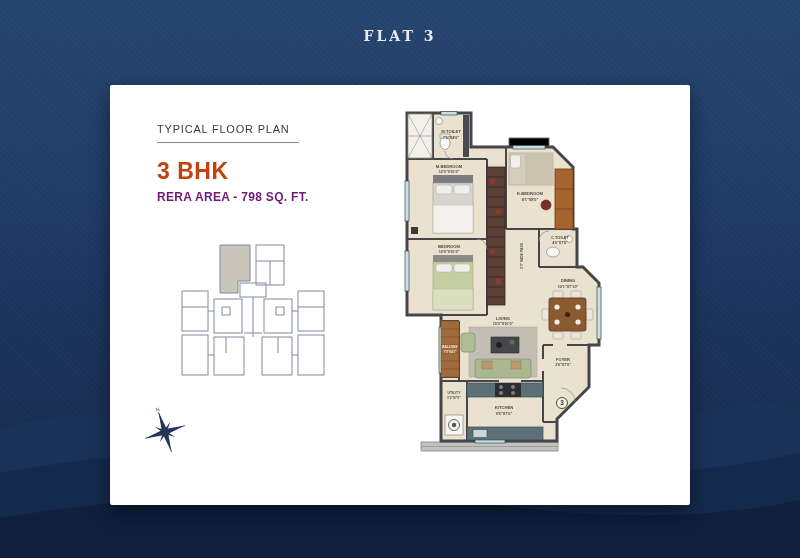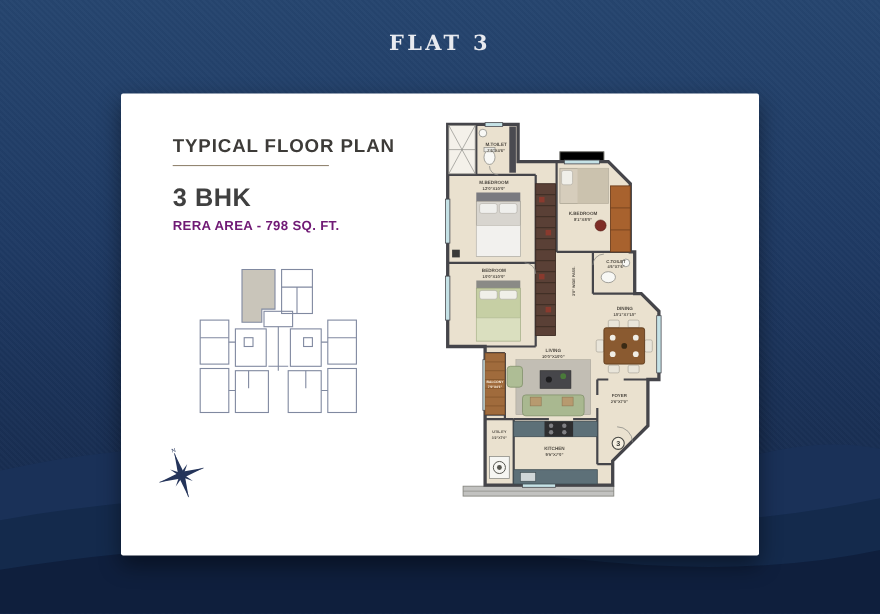--- a/index.html
+++ b/index.html
@@ -9,32 +9,32 @@
     font-family:"Liberation Sans",sans-serif;
   }
   .stage::before{
     content:"";position:absolute;inset:0;
     background:repeating-linear-gradient(45deg,rgba(255,255,255,0.015) 0 2px,rgba(0,0,0,0.02) 2px 4px);
     pointer-events:none;
   }
   .page-title{
     position:absolute;top:28px;left:0;width:100%;text-align:center;
     font-family:"DejaVu Serif","Liberation Serif",serif;
-    font-weight:bold;font-size:19px;letter-spacing:3px;color:#e8eaef;
+    font-weight:bold;font-size:14px;letter-spacing:3px;color:#e8eaef;
   }
   .waves{position:absolute;left:0;bottom:0;width:800px;height:200px;}
   .card{
     position:absolute;left:110px;top:85px;width:580px;height:420px;
     background:#ffffff;border-radius:2px;
     box-shadow:0 8px 20px rgba(0,0,0,0.45);
   }
   .info-block{position:absolute;left:47px;top:38px;}
-  .plan-type{font-size:17px;font-weight:bold;letter-spacing:0.8px;color:#3d3b38;}
+  .plan-type{font-size:11px;font-weight:normal;letter-spacing:0.8px;color:#3d3b38;}
   .rule{width:142px;height:1px;background:#938672;margin-top:7px;}
-  .config{font-size:23px;font-weight:bold;color:#404040;margin-top:15px;letter-spacing:0.5px;}
+  .config{font-size:23px;font-weight:bold;color:#c2410c;margin-top:15px;letter-spacing:0.5px;}
   .rera{font-size:12px;font-weight:bold;color:#701a75;margin-top:5px;letter-spacing:0.3px;}
   .key-plan{position:absolute;left:68px;top:152px;}
   .compass{position:absolute;left:30px;top:322px;}
   .floor-plan{position:absolute;left:293px;top:24px;}
   svg text{font-family:"Liberation Sans",sans-serif;}
 </style>
 </head>
 <body>
 
 <div class="stage">

